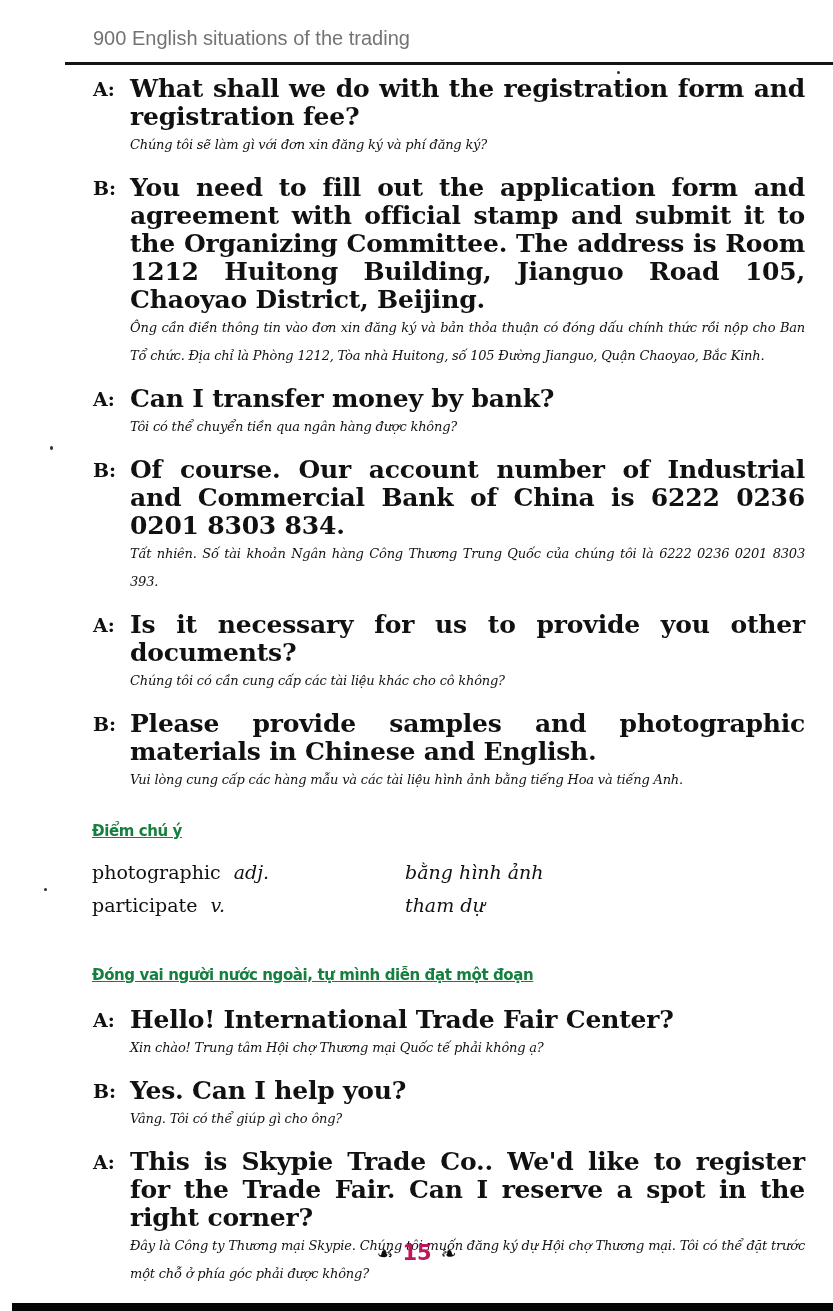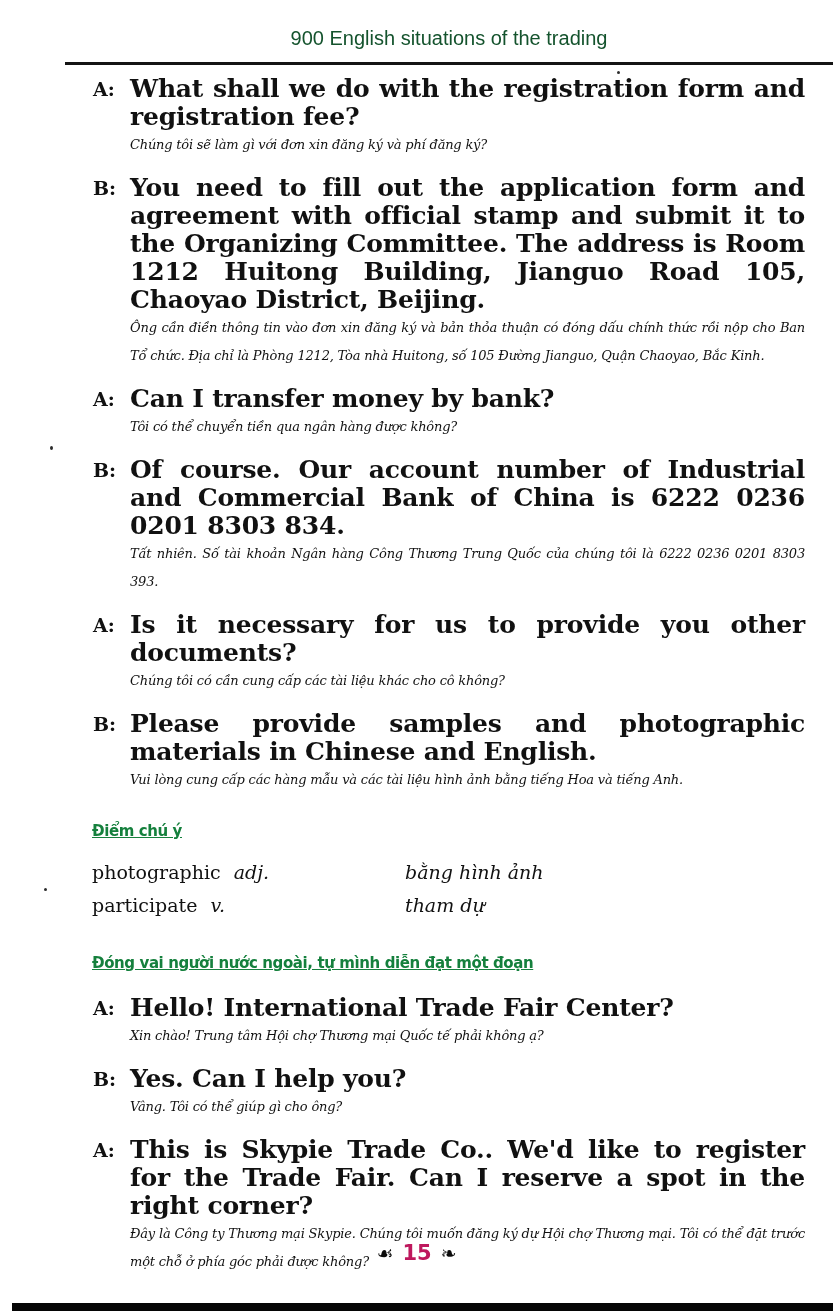--- a/index.html
+++ b/index.html
@@ -12,25 +12,24 @@
     overflow:hidden;
   }
   .page{
     position:absolute;inset:0;
     background:#ffffff;
   }
   
   .header{padding-top:26px;}
   .header-title{
     margin-left:93px;margin-right:28px;
-    text-align:center;
     font-family:"Liberation Sans","DejaVu Sans",sans-serif;
     font-size:20px;line-height:24px;
     font-weight:500;
-    color:#14532d;
+    color:#737373;
   }
   .header-rule{
     margin-left:65px;margin-right:0;
     height:3px;background:#141414;
     margin-top:12px;
   }
   
   .dialogue{margin:10px 28px 0 93px;}
   .turn{display:flex;margin-bottom:15px;}
   .speaker{
@@ -59,21 +58,21 @@
     letter-spacing:-0.4px;
     color:#15803d;
     text-decoration:underline;
   }
   .vocab{margin:12px 28px 0 92px;}
   .vocab-row{display:flex;line-height:33px;font-size:19px;}
   .vocab-word-cell{flex:0 0 313px;}
   .vocab-word{font-size:19px;}
   .vocab-pos{font-style:italic;margin-left:7px;}
   .vocab-trans{font-style:italic;}
-  .practice-heading{margin-top:28px;}
+  .practice-heading{margin-top:40px;}
   .practice{margin:18px 28px 0 93px;}
   
   .footer{
     position:absolute;left:0;top:1240px;width:833px;
     text-align:center;
   }
   .footer-inner{display:inline-flex;align-items:center;gap:9px;}
   .ornament{
     font-family:"DejaVu Sans",sans-serif;
     font-size:19px;color:#0b0b0b;line-height:26px;

